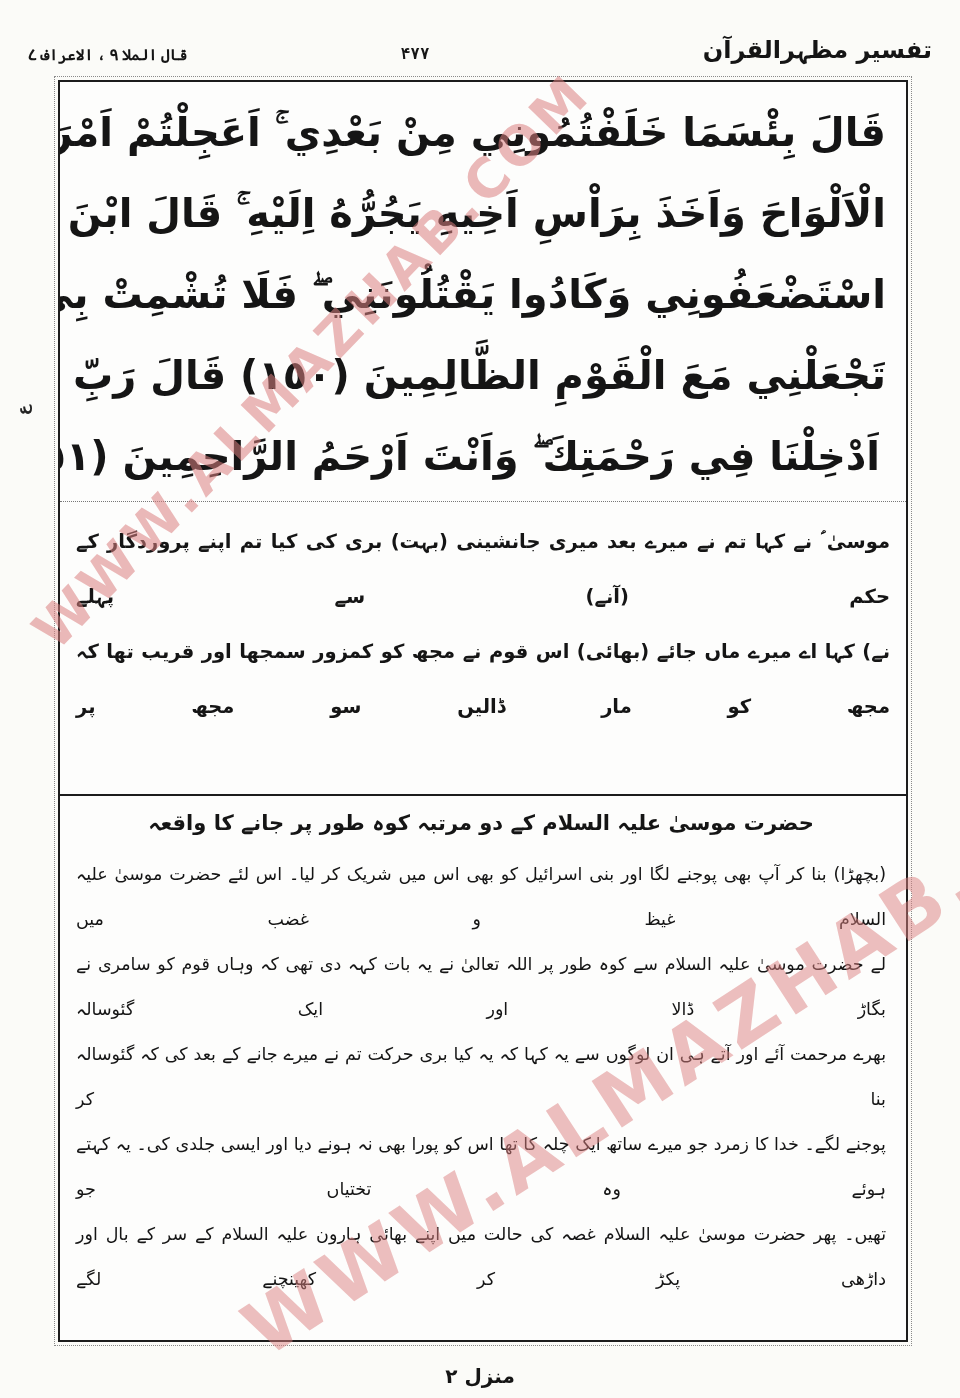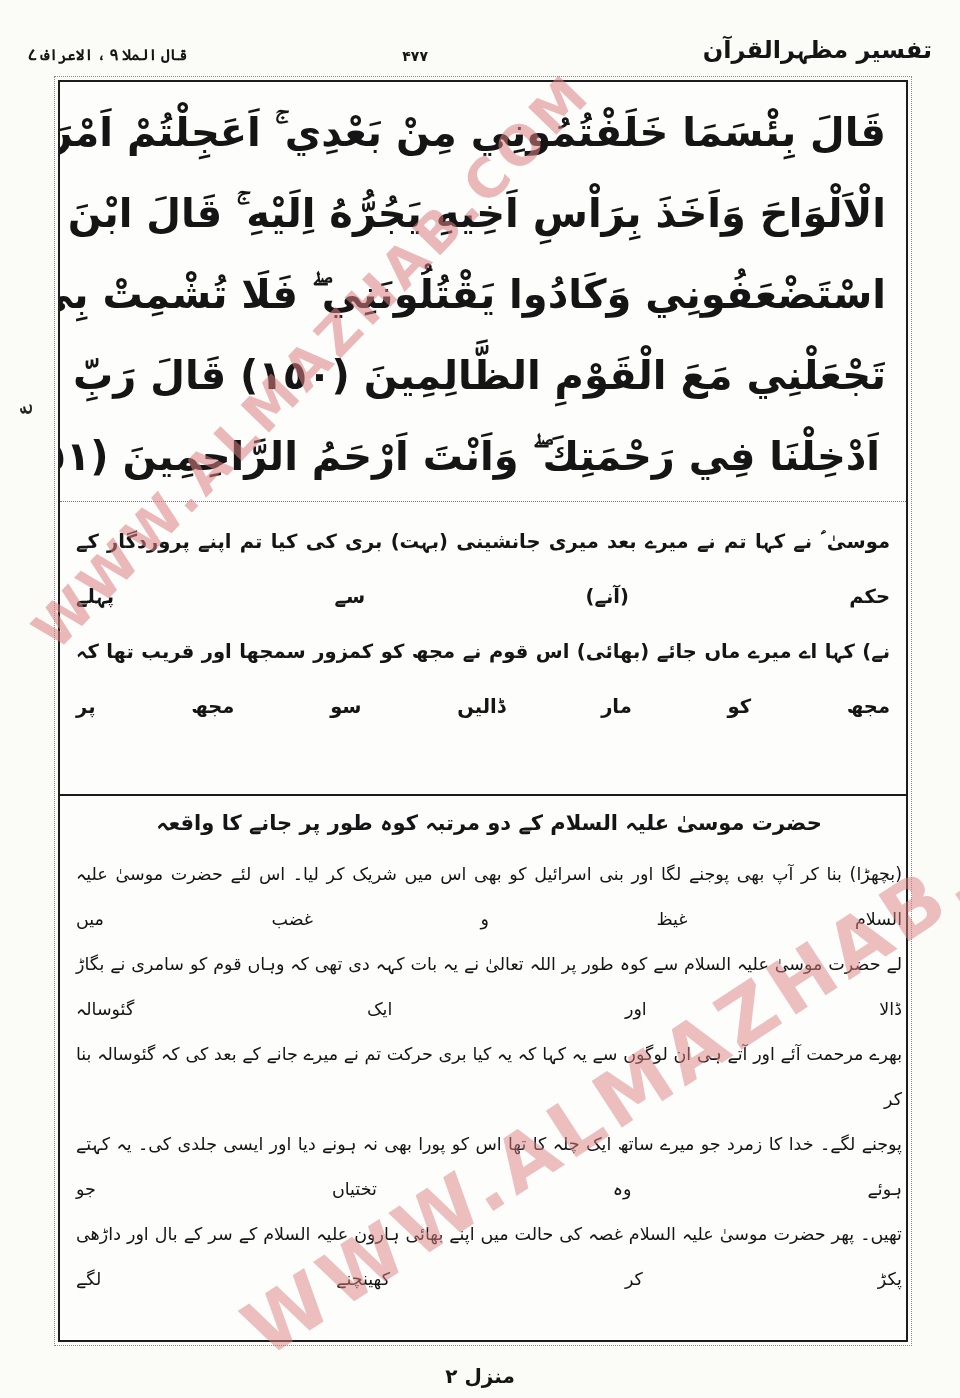--- a/index.html
+++ b/index.html
@@ -14,21 +14,21 @@
   }
   .page { position:absolute; inset:0; }
 
   
   .header {
     position:absolute; top:18px; right:28px; left:28px; height:46px;
     display:flex; justify-content:space-between; align-items:flex-end;
     font-weight:bold;
   }
   .header .book-title { font-size:24px; }
-  .header .page-no { font-size:14px; letter-spacing:2px; transform:translatex(-30px); }
+  .header .page-no { font-size:16px; letter-spacing:2px; transform:translatex(-30px);font-family:Liberation Mono, monospace; }
   .header .ref { font-size:15px;font-family:Liberation Serif, serif; }
 
   
   .frame {
     position:absolute; top:80px; right:52px; left:58px; bottom:56px;
     border:2.5px solid #1c1c1c;
     outline:1px dotted #8a8a8a; outline-offset:3px;
     background:rgba(255,255,255,.6);
     display:flex; flex-direction:column;
   }
@@ -51,21 +51,21 @@
     height:294px; padding:12px 16px 7px 16px;
     border-bottom:2px solid #1c1c1c;
     overflow:hidden;
   }
   .tline {
     font-size:19.5px; font-weight:600; line-height:55px;
     text-align:justify; text-align-last:justify;
   }
 
   
-  .sec-comm { flex:1; padding:12px 4px 0 16px; overflow:hidden; }
+  .sec-comm { flex:1; padding:12px 20px 0 16px; overflow:hidden; }
   .c-heading {
     text-align:center; font-size:21px; font-weight:bold;
     line-height:30px; margin-bottom:14px;
   }
   .cline {
     font-size:17.5px; font-weight:500; line-height:45px;
     text-align:justify; text-align-last:justify;
   }
 
   

